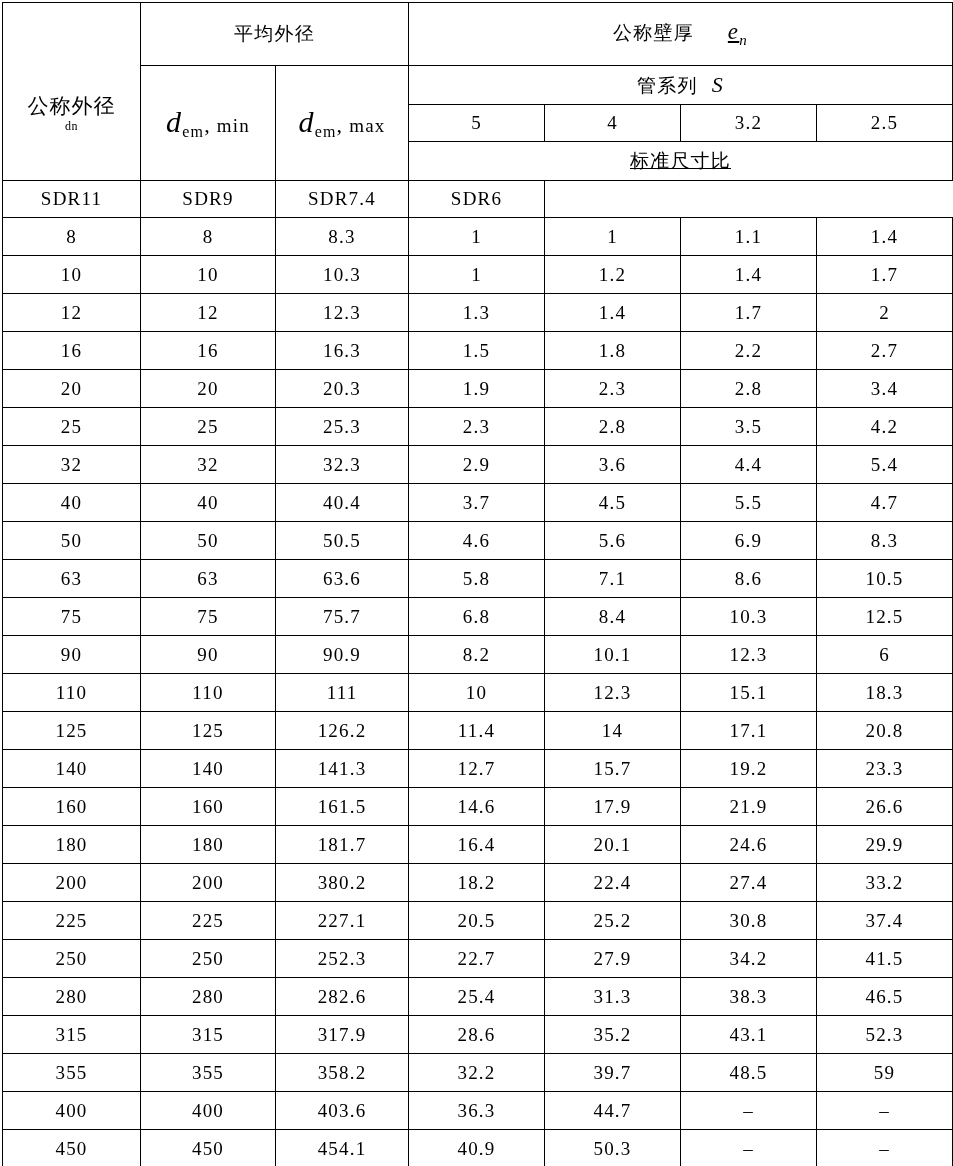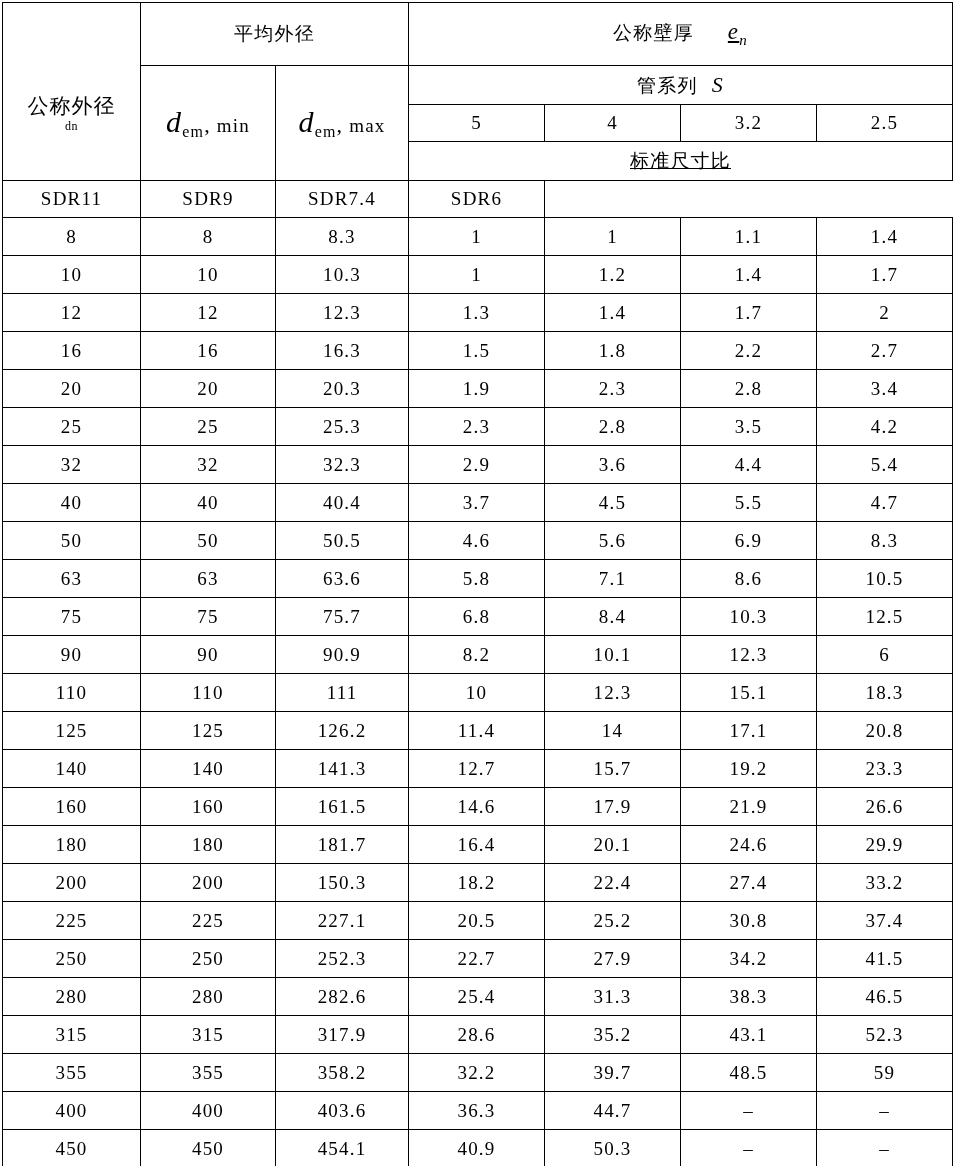--- a/index.html
+++ b/index.html
@@ -329,21 +329,21 @@
           <td class="cell-num">180</td>
           <td class="cell-num">181.7</td>
           <td class="cell-num">16.4</td>
           <td class="cell-num">20.1</td>
           <td class="cell-num">24.6</td>
           <td class="cell-num">29.9</td>
         </tr>
         <tr>
           <td class="cell-num">200</td>
           <td class="cell-num">200</td>
-          <td class="cell-num">150.3</td>
+          <td class="cell-num">380.2</td>
           <td class="cell-num">18.2</td>
           <td class="cell-num">22.4</td>
           <td class="cell-num">27.4</td>
           <td class="cell-num">33.2</td>
         </tr>
         <tr>
           <td class="cell-num">225</td>
           <td class="cell-num">225</td>
           <td class="cell-num">227.1</td>
           <td class="cell-num">20.5</td>

